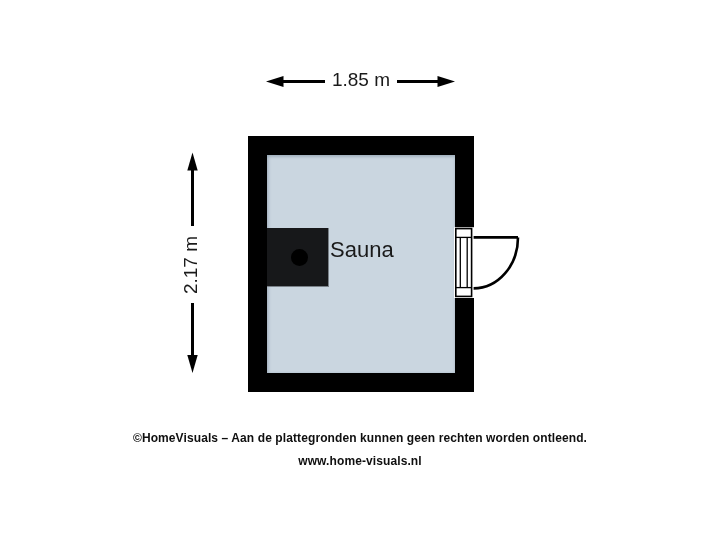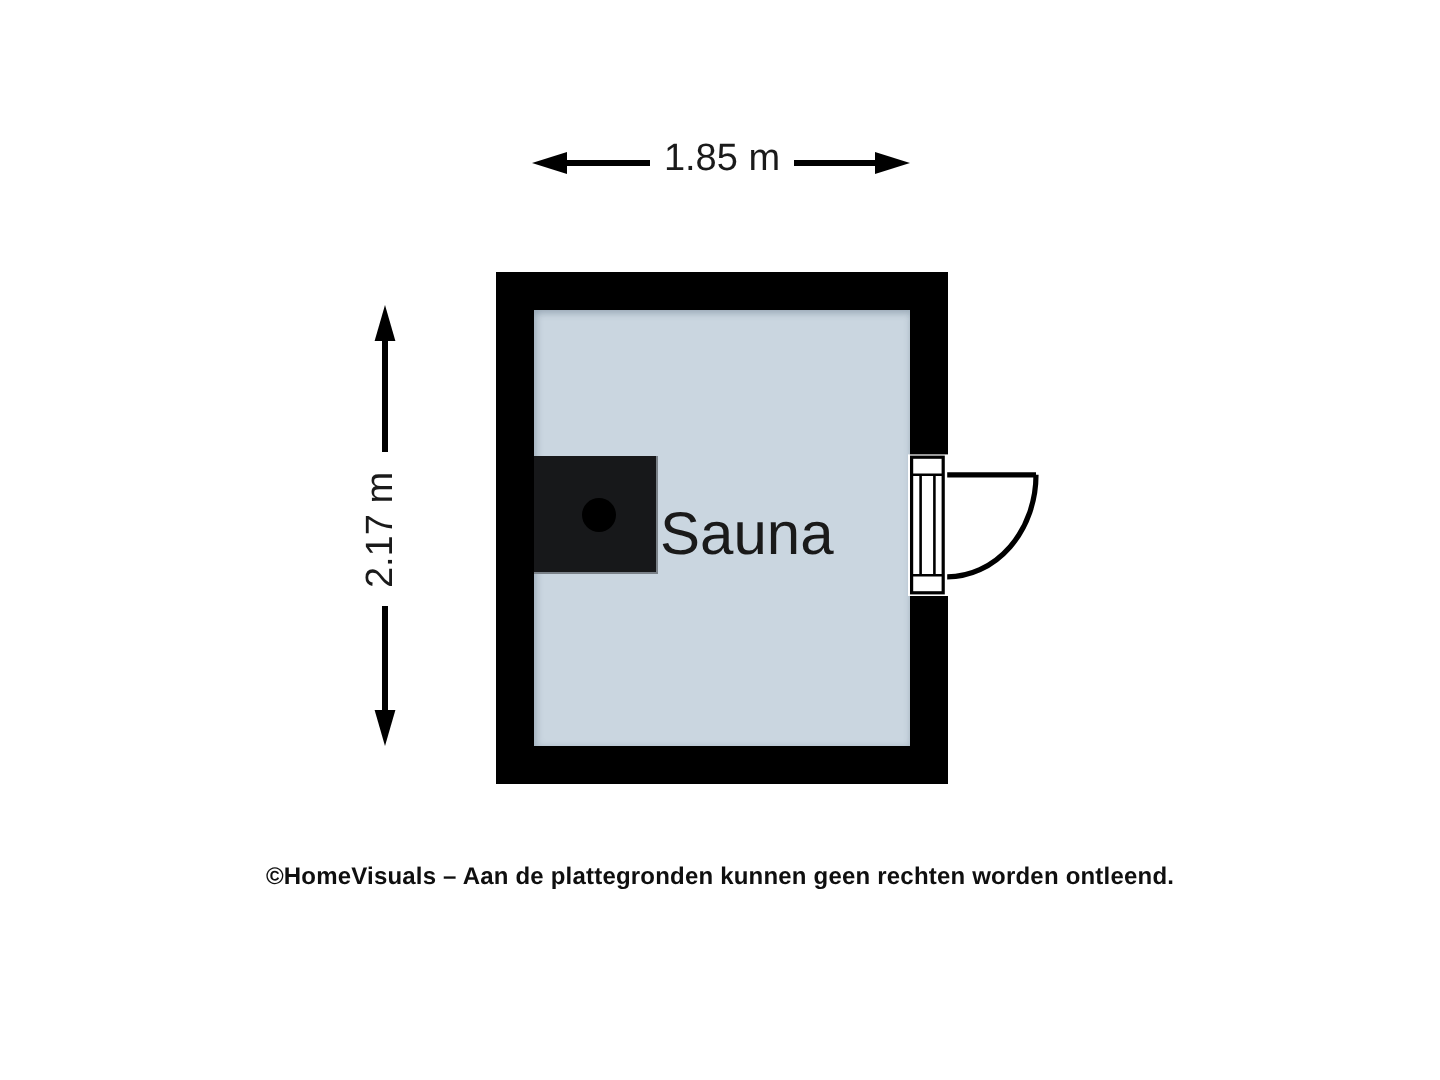--- a/index.html
+++ b/index.html
@@ -39,22 +39,22 @@
   }
   .stove-dot {
     position: absolute;
     left: 24px; top: 21px;
     width: 17px; height: 17px;
     border-radius: 50%;
     background: #000000;
   }
   .room-label {
     position: absolute;
-    left: 330px; top: 256px;
-    font-size: 30px;
+    left: 330px; top: 238px;
+    font-size: 22px;
     line-height: 24px;
     color: var(--text, #1a1a1a);
   }
   
   svg.overlay {
     position: absolute;
     left: 0; top: 0;
     width: 720px; height: 540px;
   }
   
@@ -130,15 +130,16 @@
     <span>1.85 m</span>
   </div>
   <div class="dim-label height">
     <span>2.17 m</span>
   </div>
 
   <div class="room-label">Sauna</div>
 
   <div class="watermark">
     <div>©HomeVisuals – Aan de plattegronden kunnen geen rechten worden ontleend.</div>
+    <div>www.home-visuals.nl</div>
   </div>
 
 </div>
 
 </body></html>

